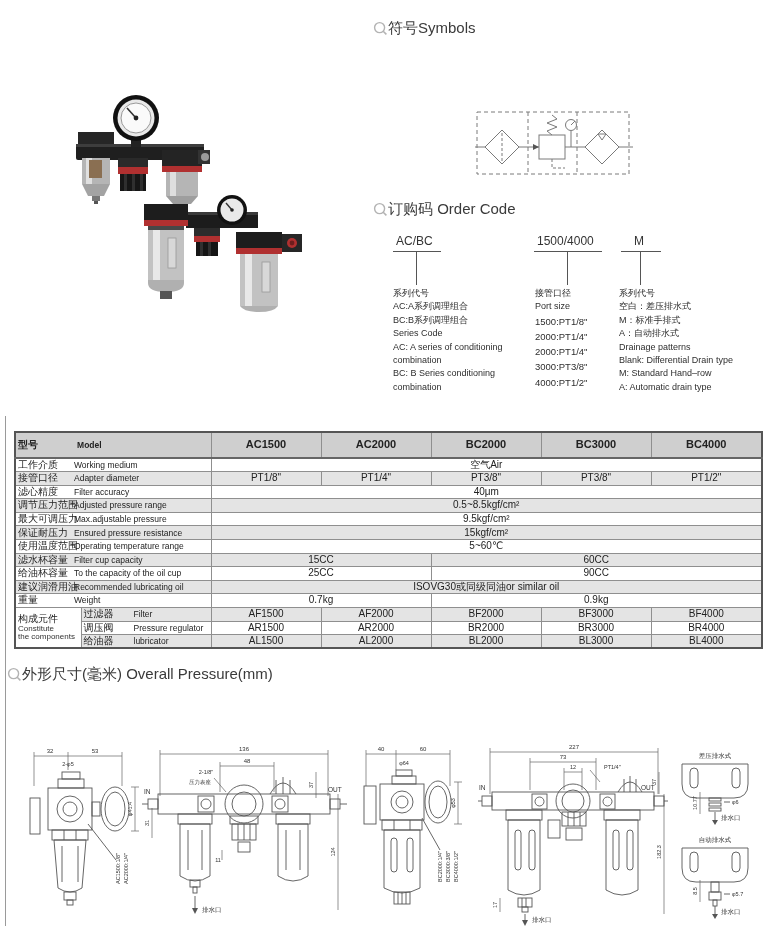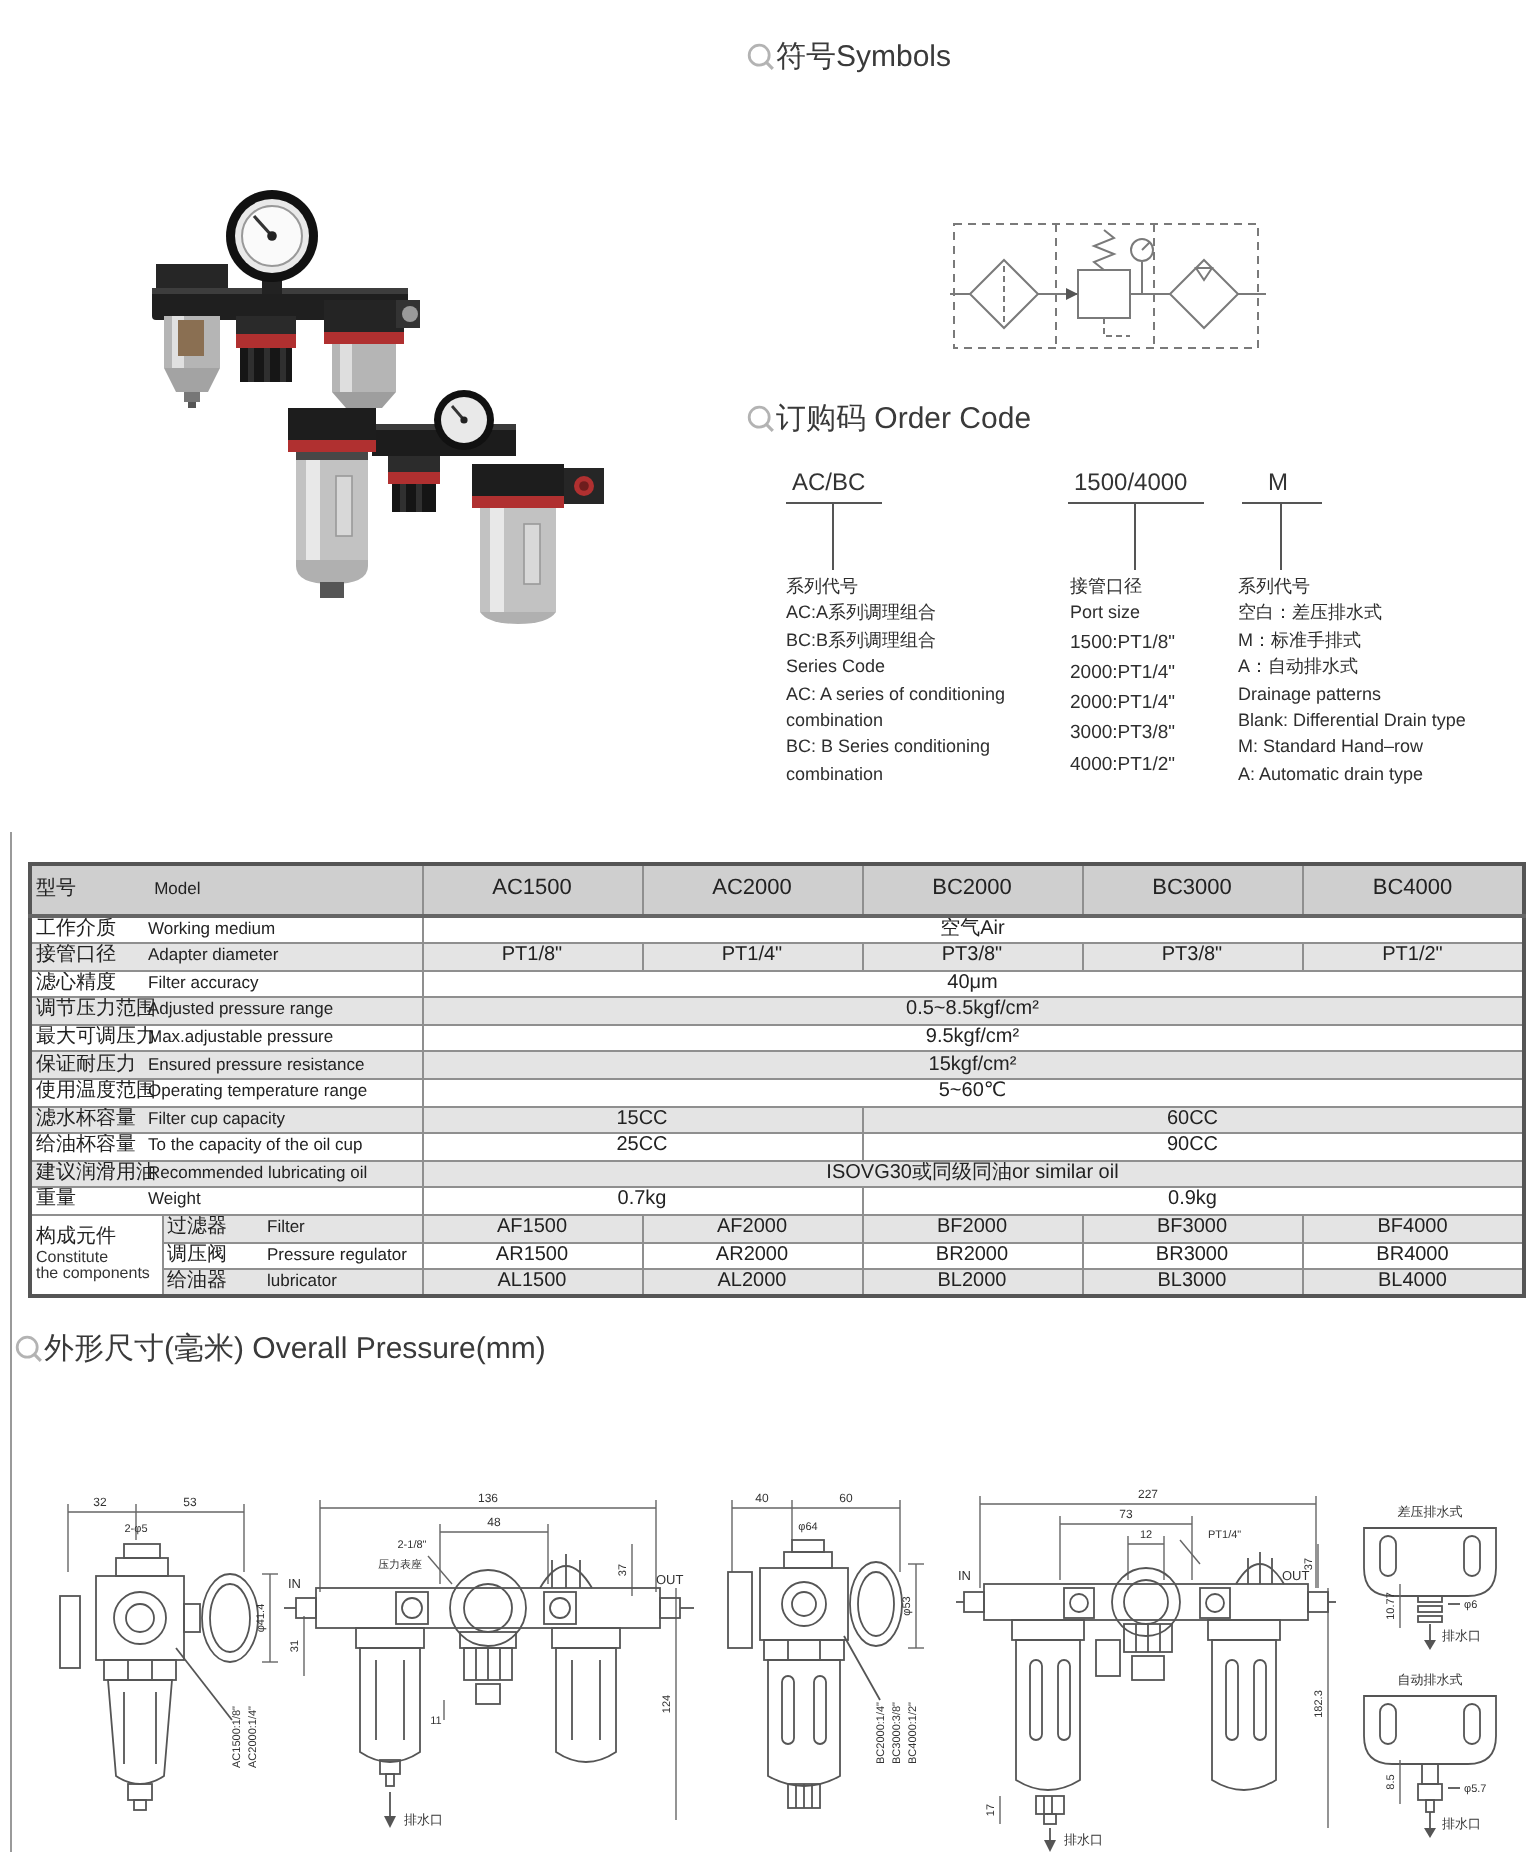--- a/index.html
+++ b/index.html
@@ -19,21 +19,21 @@
   .oc-desc{position:absolute;font-size:9px;line-height:13.4px;color:#2e2e2e;white-space:nowrap;}
   .oc-desc.ports div.port-opt{font-size:9.5px;line-height:15.2px;}
   
   #tech-table{position:absolute;left:14px;top:431px;width:747px;border-collapse:collapse;
               table-layout:fixed;font-size:10px;color:#222;}
   #tech-table td,#tech-table th{border:1px solid #8f8f8f;padding:0 2px;line-height:1.05;
               vertical-align:middle;overflow:hidden;white-space:nowrap;}
   #tech-table{border:2px solid #555;}
   #tech-table tr{height:13.6px;}
   #tech-table tr.head{height:26px;background:#cfcfcf;}
-  #tech-table tr.head th{font-weight:400;font-size:11px;border-bottom:2px solid #666;}
+  #tech-table tr.head th{font-weight:700;font-size:11px;border-bottom:2px solid #666;}
   #tech-table tr.alt{background:#e4e4e4;}
   #tech-table td.val{text-align:center;}
   .lbl-zh{display:inline-block;width:56px;font-size:10px;}
   .lbl-en{font-size:8.5px;}
   .sub-zh{font-size:10px;margin-right:20px;}
   .grp-zh{font-size:10px;display:block;}
   .grp-en{font-size:8px;display:block;color:#333;}
   
   svg text{font-family:"Liberation Sans","DejaVu Sans",sans-serif;fill:#333;}
   svg .dim{font-size:6px;}

